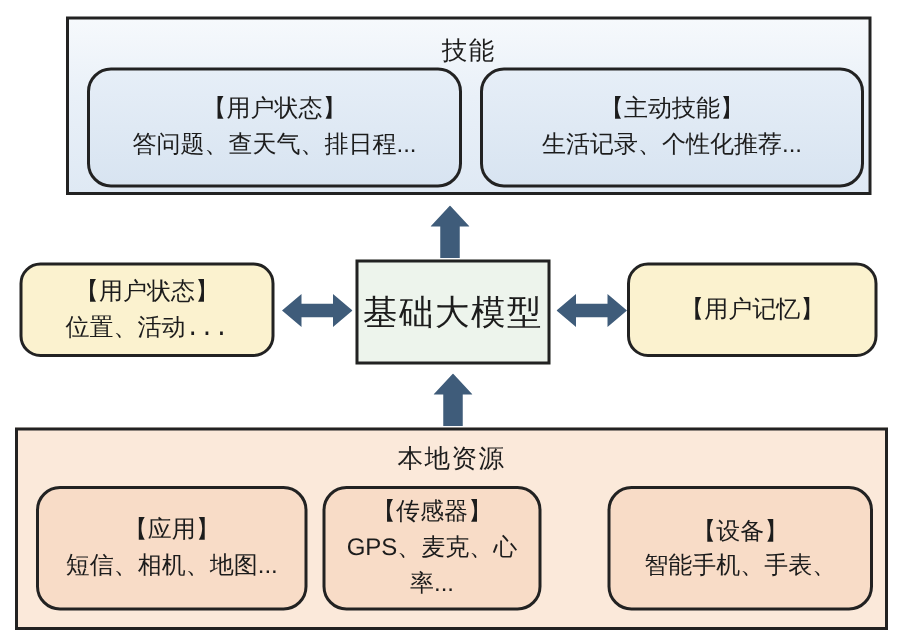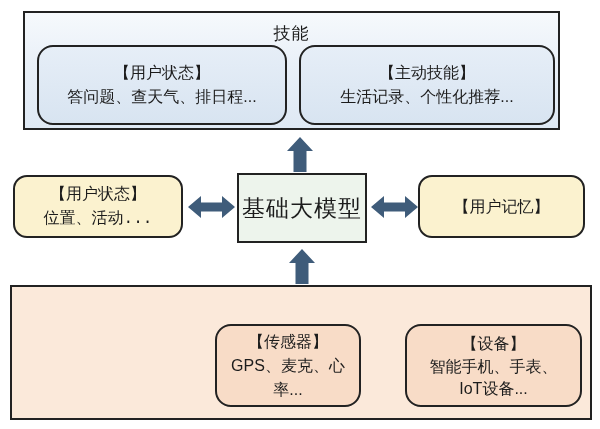--- a/index.html
+++ b/index.html
@@ -32,21 +32,21 @@
     text-align: center;
     font-size: 17px;
     font-weight: 500;
     letter-spacing: 1px;
   }
   .heading { font-size: 16px; line-height: 24px; font-weight: 500; }
   .detail  { font-size: 16px; line-height: 24px; }
 
   
   .skills-outer {
-    left: 23px; top: 11px; width: 537px; height: 119px;
+    left: 44px; top: 11px; width: 537px; height: 119px;
     background: linear-gradient(180deg, #f6f9fc 0%, #e9f0f8 45%, #dfe9f4 100%);
   }
   .skills-inner {
     background: linear-gradient(180deg, #e6eef7 0%, #d8e4f1 100%);
     top: 32px; height: 80px;
   }
   .passive-box { left: 12px;  width: 250px; }
   .active-box  { left: 274px; width: 256px; }
 
   
@@ -123,27 +123,31 @@
 
   <div class="box memory-box center-col">
     <div class="heading">【用户记忆】</div>
   </div>
 
   <svg class="arrow" style="left:289px; top:249px;" width="26" height="35" viewBox="0 0 26 35" fill="#3f5c7a">
     <polygon points="13,0 26,14 19.5,14 19.5,35 6.5,35 6.5,14 0,14"></polygon>
   </svg>
 
   <div class="box resources-outer">
+    <div class="group-title" style="top:7px;">本地资源</div>
 
+    <div class="box rounded resources-inner apps-box center-col">
+      <div class="heading">【应用】</div>
+      <div class="detail">短信、相机、地图...</div>
+    </div>
 
     <div class="box rounded resources-inner sensors-box center-col">
       <div class="heading">【传感器】</div>
       <div class="detail">GPS、麦克、心率...</div>
     </div>
 
     <div class="box rounded resources-inner devices-box center-col">
       <div class="heading">【设备】</div>
       <div class="detail">智能手机、手表、</div>
-      <div class="detail">IoT设备...</div>
     </div>
   </div>
 
 </div>
 
 </body></html>

